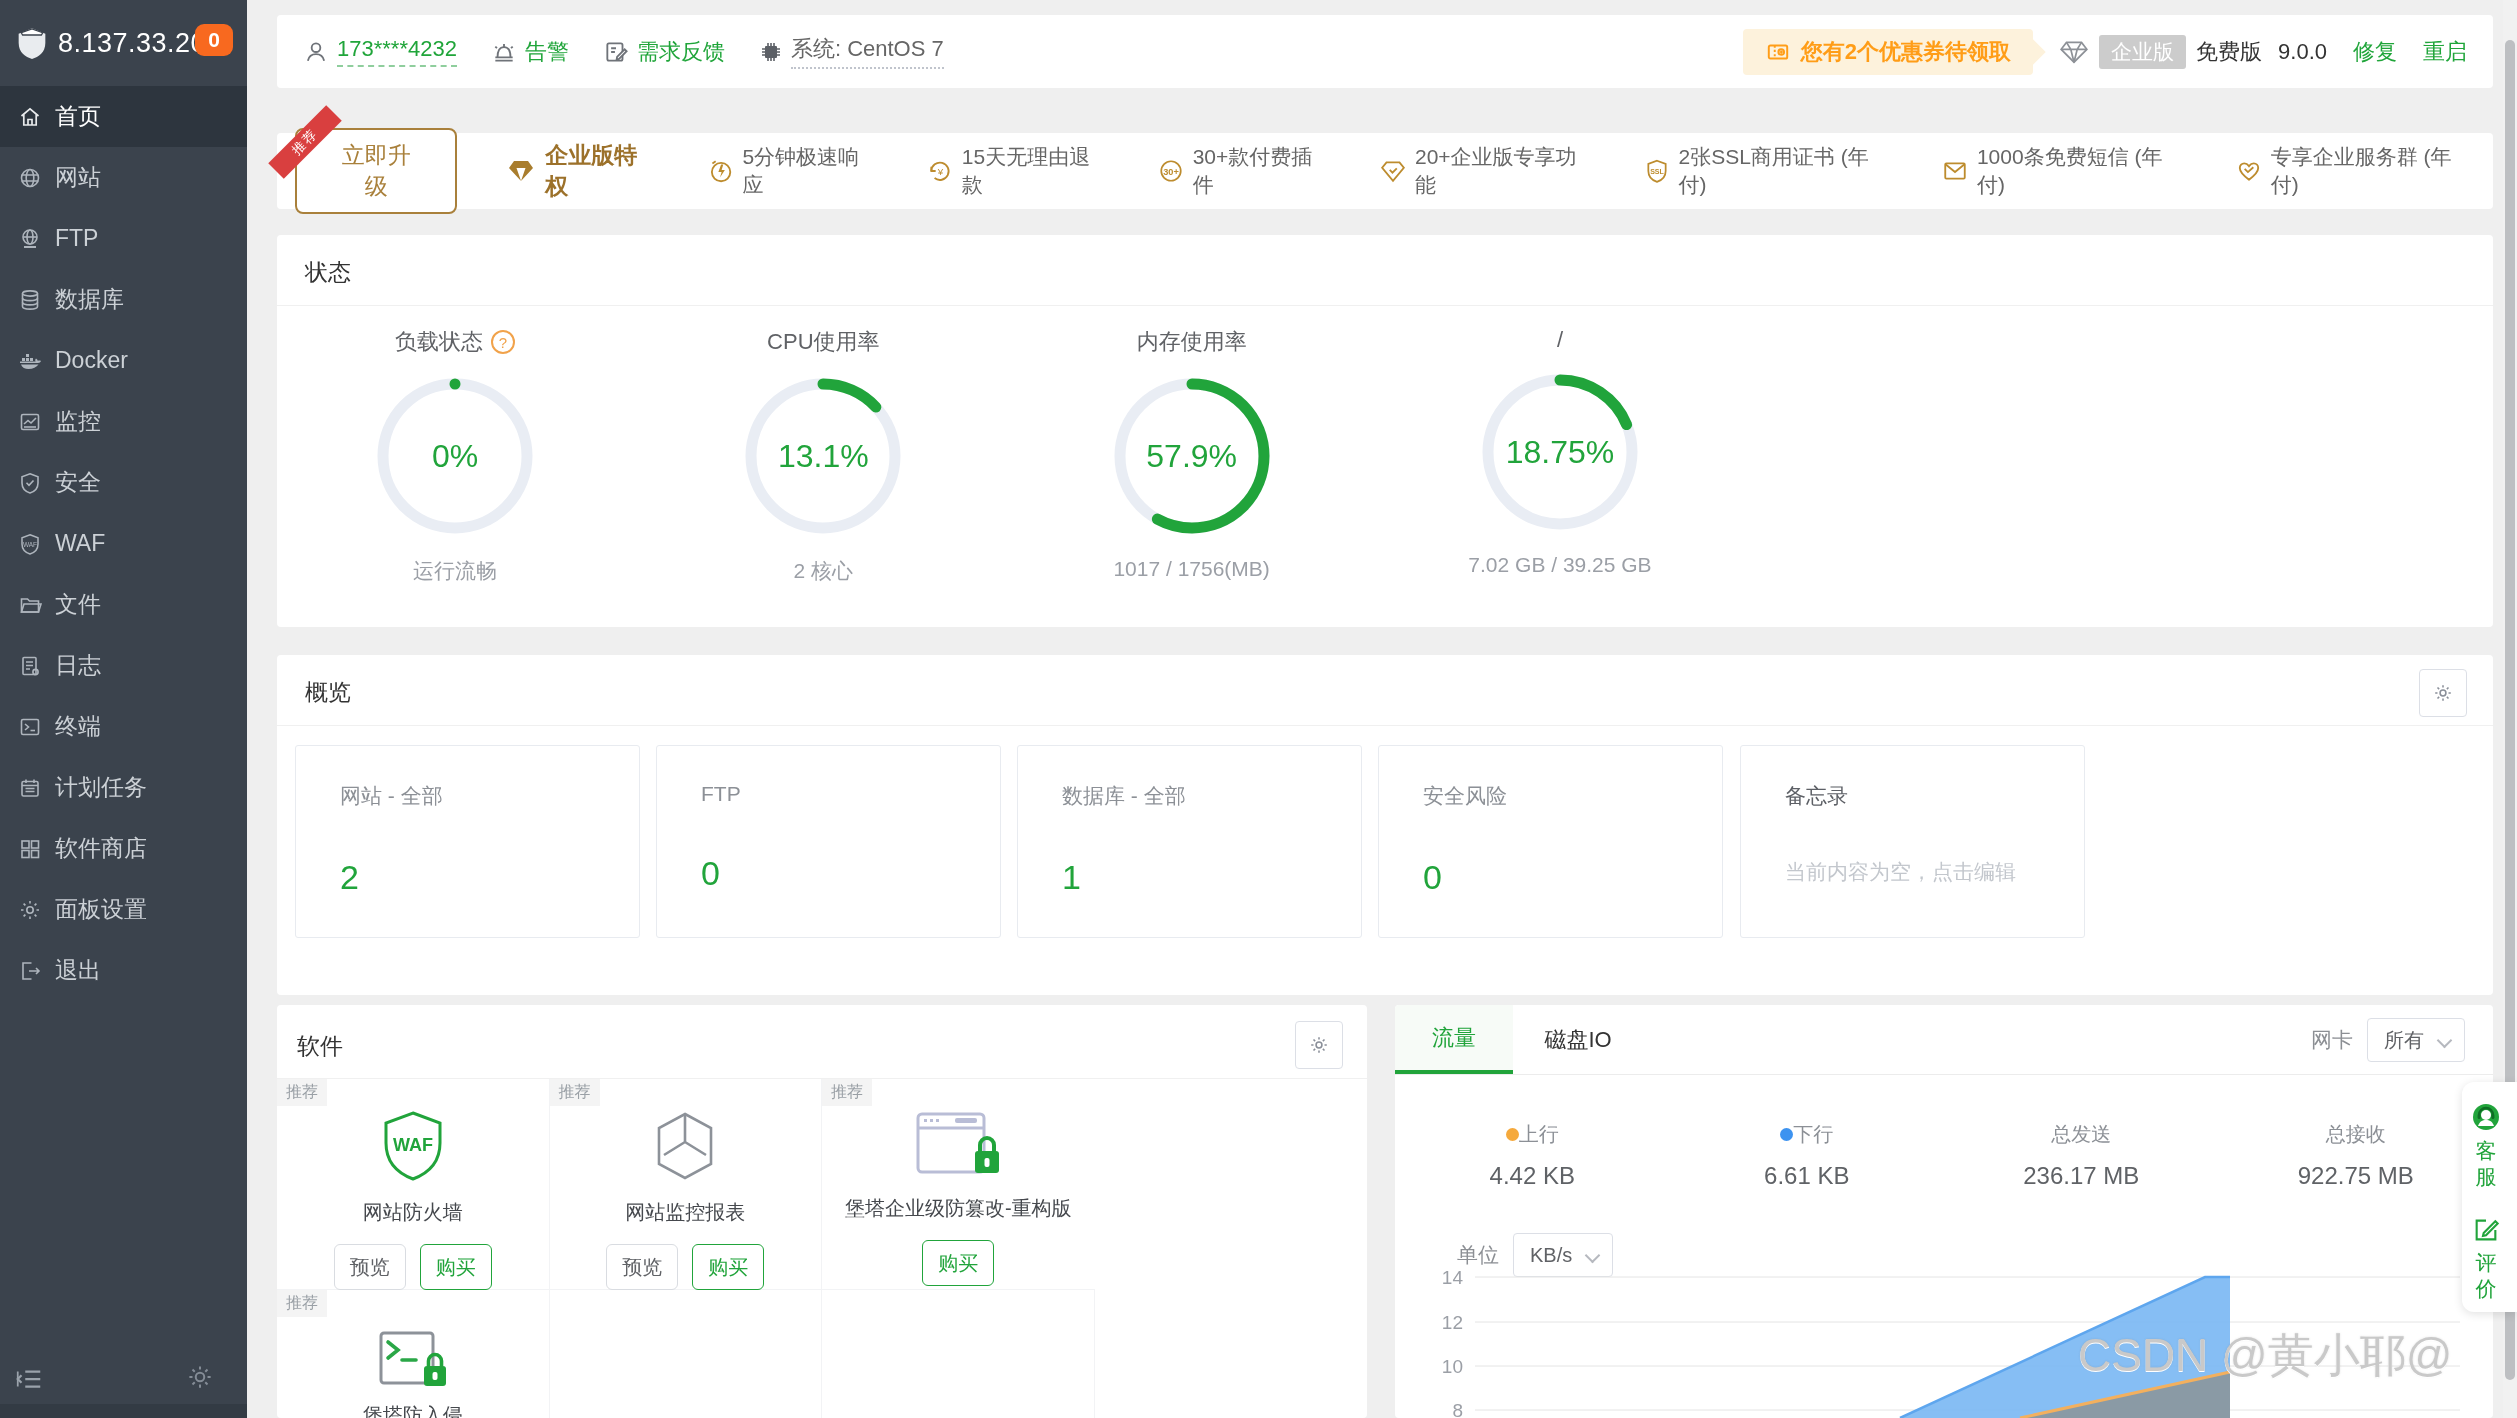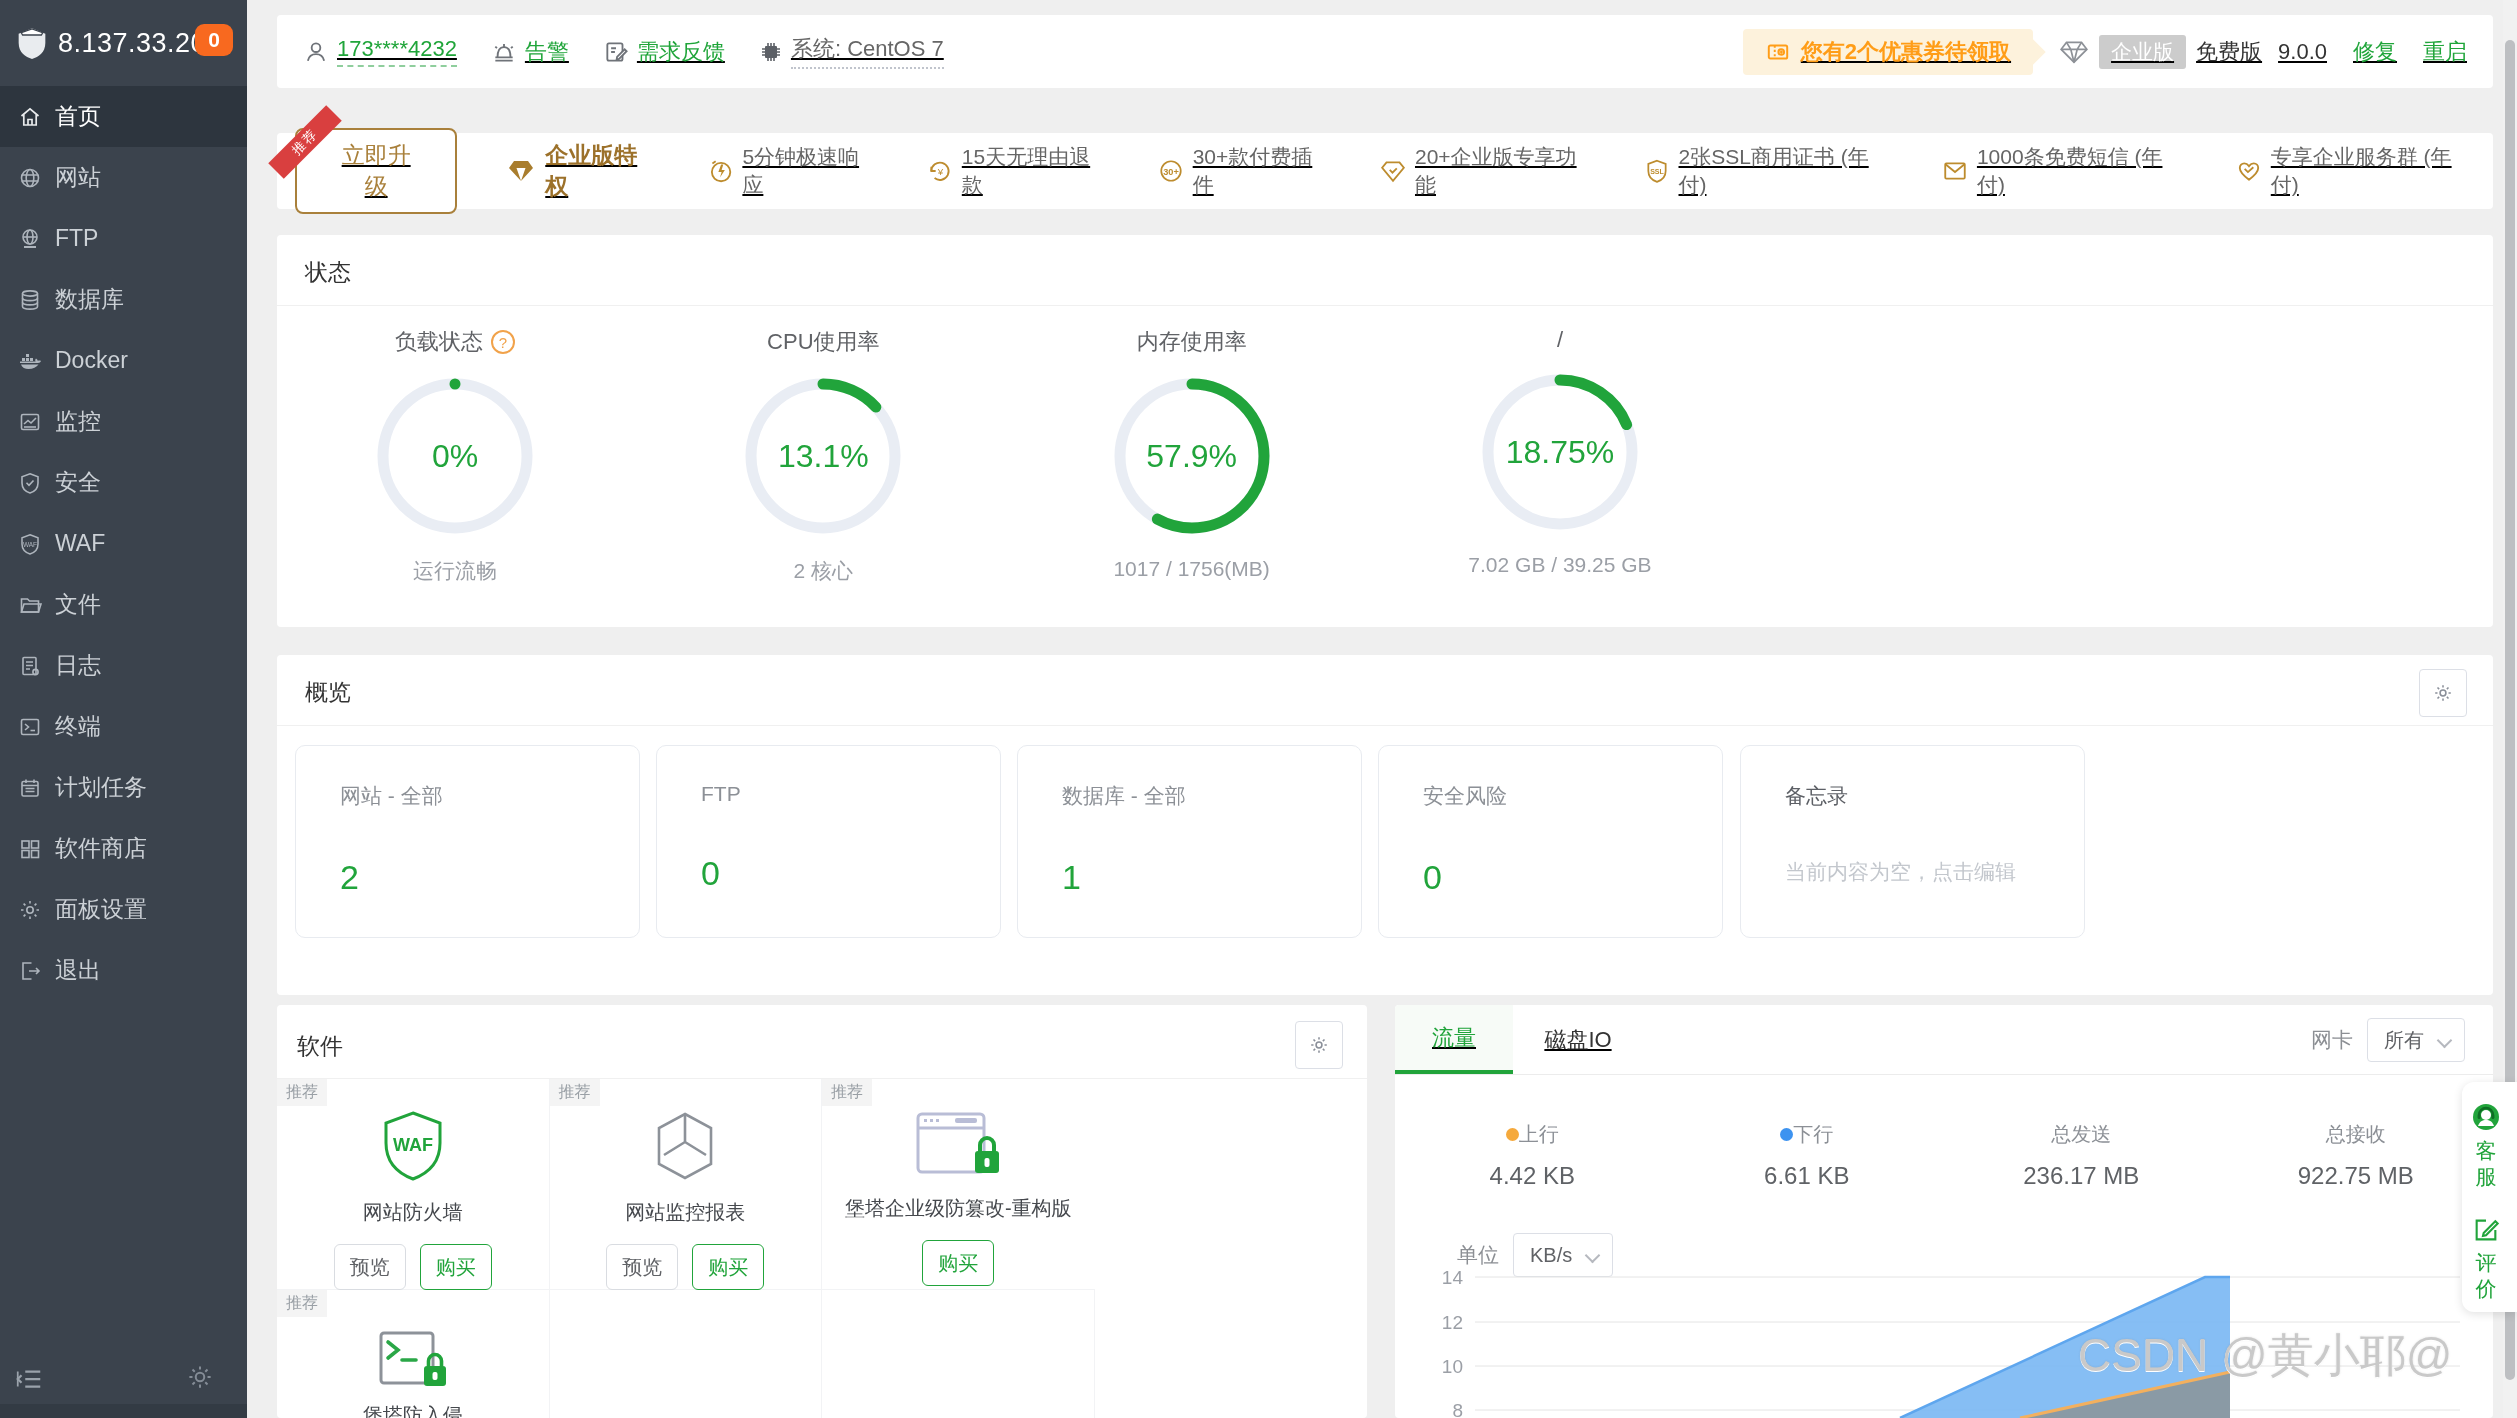--- a/index.html
+++ b/index.html
@@ -17,21 +17,21 @@
   .menu-item .mi { position:absolute; left:18px; width:24px; height:24px; color:#aeb5bd; }
   .menu-item span.lbl { margin-left:55px; }
   .menu-item.active { background:#2d353e; color:#fff; }
   .menu-item.active .mi { color:#e8eaec; }
   .side-bottom { position:absolute; left:0; bottom:14px; width:247px; height:50px; }
   .side-bottom .collapse { position:absolute; left:14px; top:10px; color:#9aa2ab; }
   .side-bottom .sgear { position:absolute; right:32px; top:8px; color:#848c96; }
   .side-strip { position:absolute; left:0; bottom:0; width:247px; height:14px; background:#333b44; }
 
   
-  .card { position:absolute; background:#fff; border-radius:4px;text-decoration:underline; }
+  .card { position:absolute; background:#fff; border-radius:4px; }
   .card-title { font-size:23px; color:#333; }
   .hline { position:absolute; left:0; width:100%; border-top:1px solid #f0f0f0; }
   .gear-btn { position:absolute; width:48px; height:48px; border:1px solid #dcdfe6; border-radius:4px;
     display:flex; align-items:center; justify-content:center; color:#8a8f99; cursor:pointer; background:#fff; }
 
   
   .topbar { left:277px; top:15px; width:2216px; height:73px; display:flex; align-items:center; padding:0 26px; }
   .tb-left { display:flex; align-items:center; gap:34px; }
   .tb-item { display:flex; align-items:center; gap:8px; font-size:22px; cursor:pointer; }
   .green { color:#20a53a; }
@@ -70,21 +70,21 @@
   .gauge-wrap { position:relative; width:170px; height:170px; margin-top:14px; }
   .gauge-val { position:absolute; left:0; top:0; width:170px; height:170px; display:flex; align-items:center;
     justify-content:center; font-size:32px; color:#21a43b; }
   .gauge-sub { margin-top:16px; font-size:21px; color:#9b9fa6; }
 
   
   .overview-card { left:277px; top:655px; width:2216px; height:340px; }
   .overview-card .card-title { position:absolute; left:28px; top:22px; }
   .overview-card .gear-btn { right:26px; top:14px; }
   .overview-card .hline { top:70px; }
-  .ov-box { position:absolute; top:90px; width:345px; height:193px; border:1px solid #e8ebf0; border-radius:10px;
+  .ov-box { position:absolute; top:90px; width:345px; height:193px; border:1px solid #e8ebf0; border-radius:3px;
     padding:36px 0 0 44px; cursor:pointer; }
   .ov-label { font-size:21px; color:#8c9096; }
   .ov-value { margin-top:48px; font-size:34px; color:#21a43b; }
   .memo-title { font-size:21px; color:#5d6066; }
   .memo-ph { margin-top:48px; font-size:21px; color:#c3c7cd; }
 
   
   .software-card { left:277px; top:1005px; width:1090px; height:413px; overflow:hidden; }
   .software-card .card-title { position:absolute; left:20px; top:26px; }
   .software-card .gear-btn { right:24px; top:16px; }

